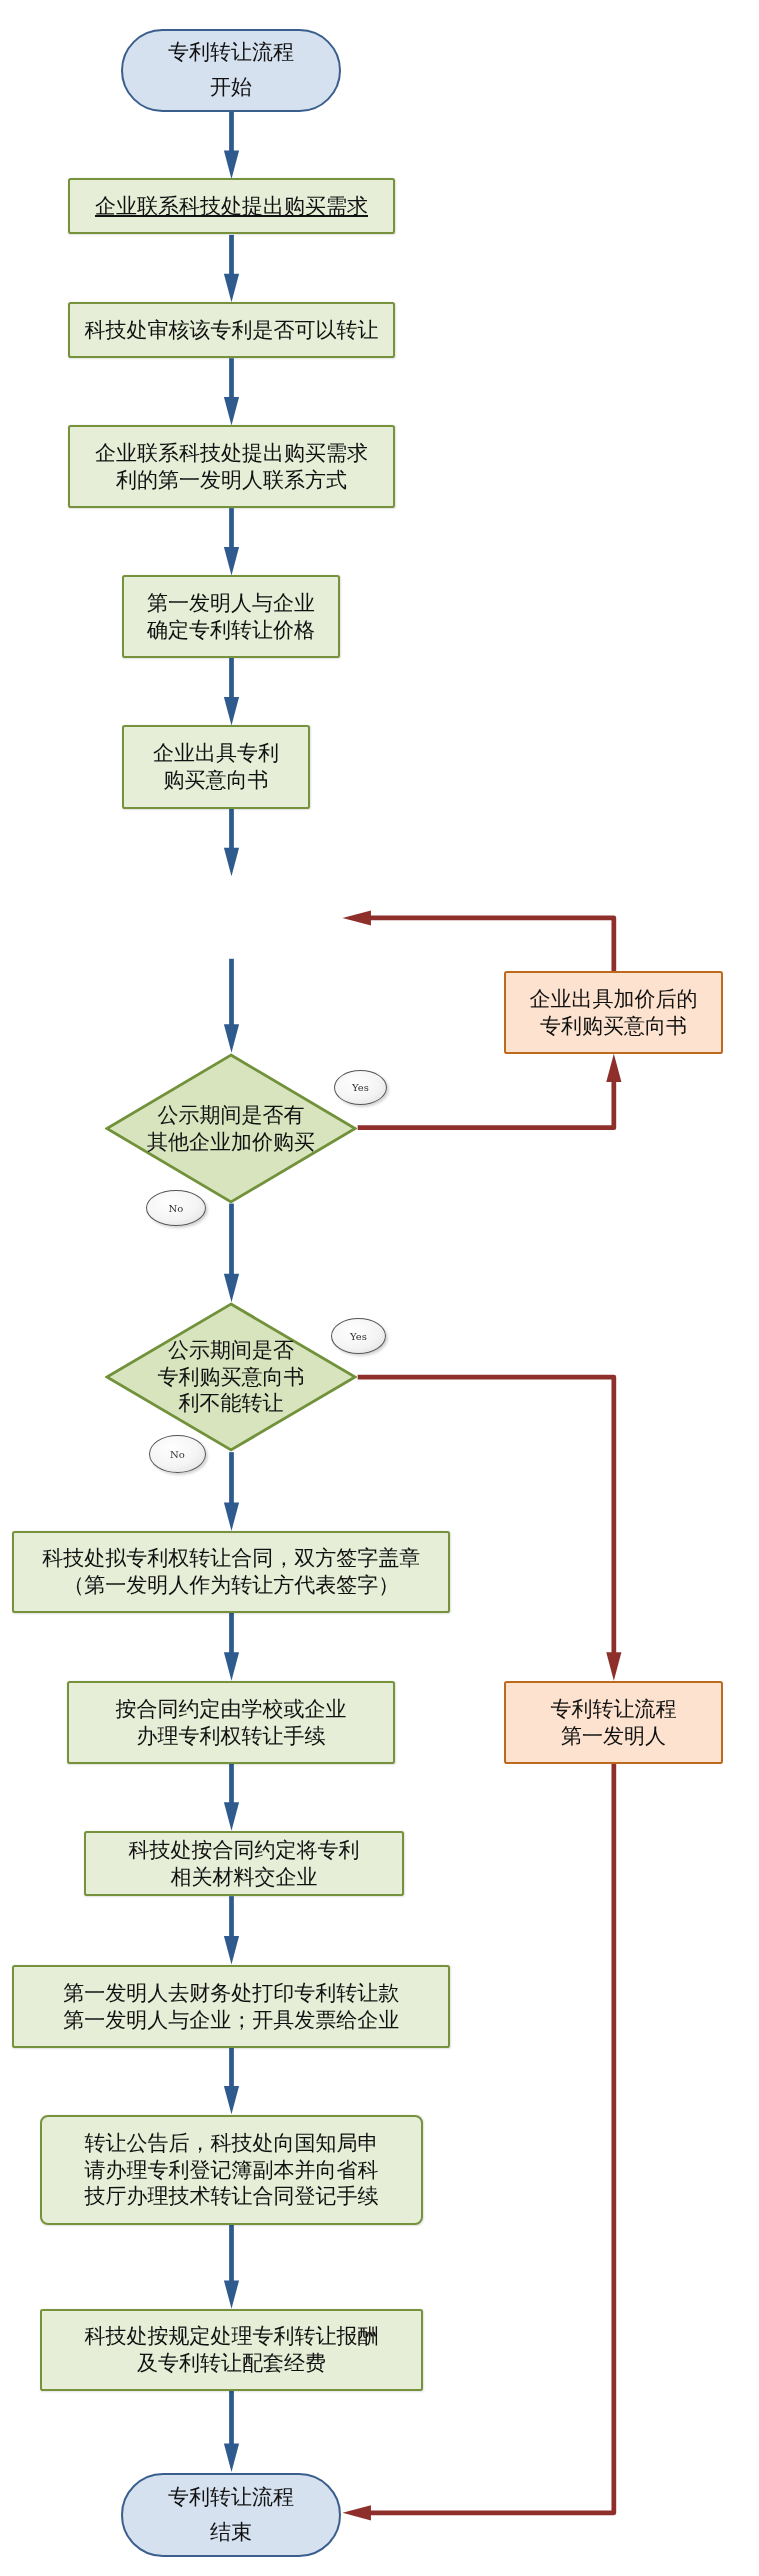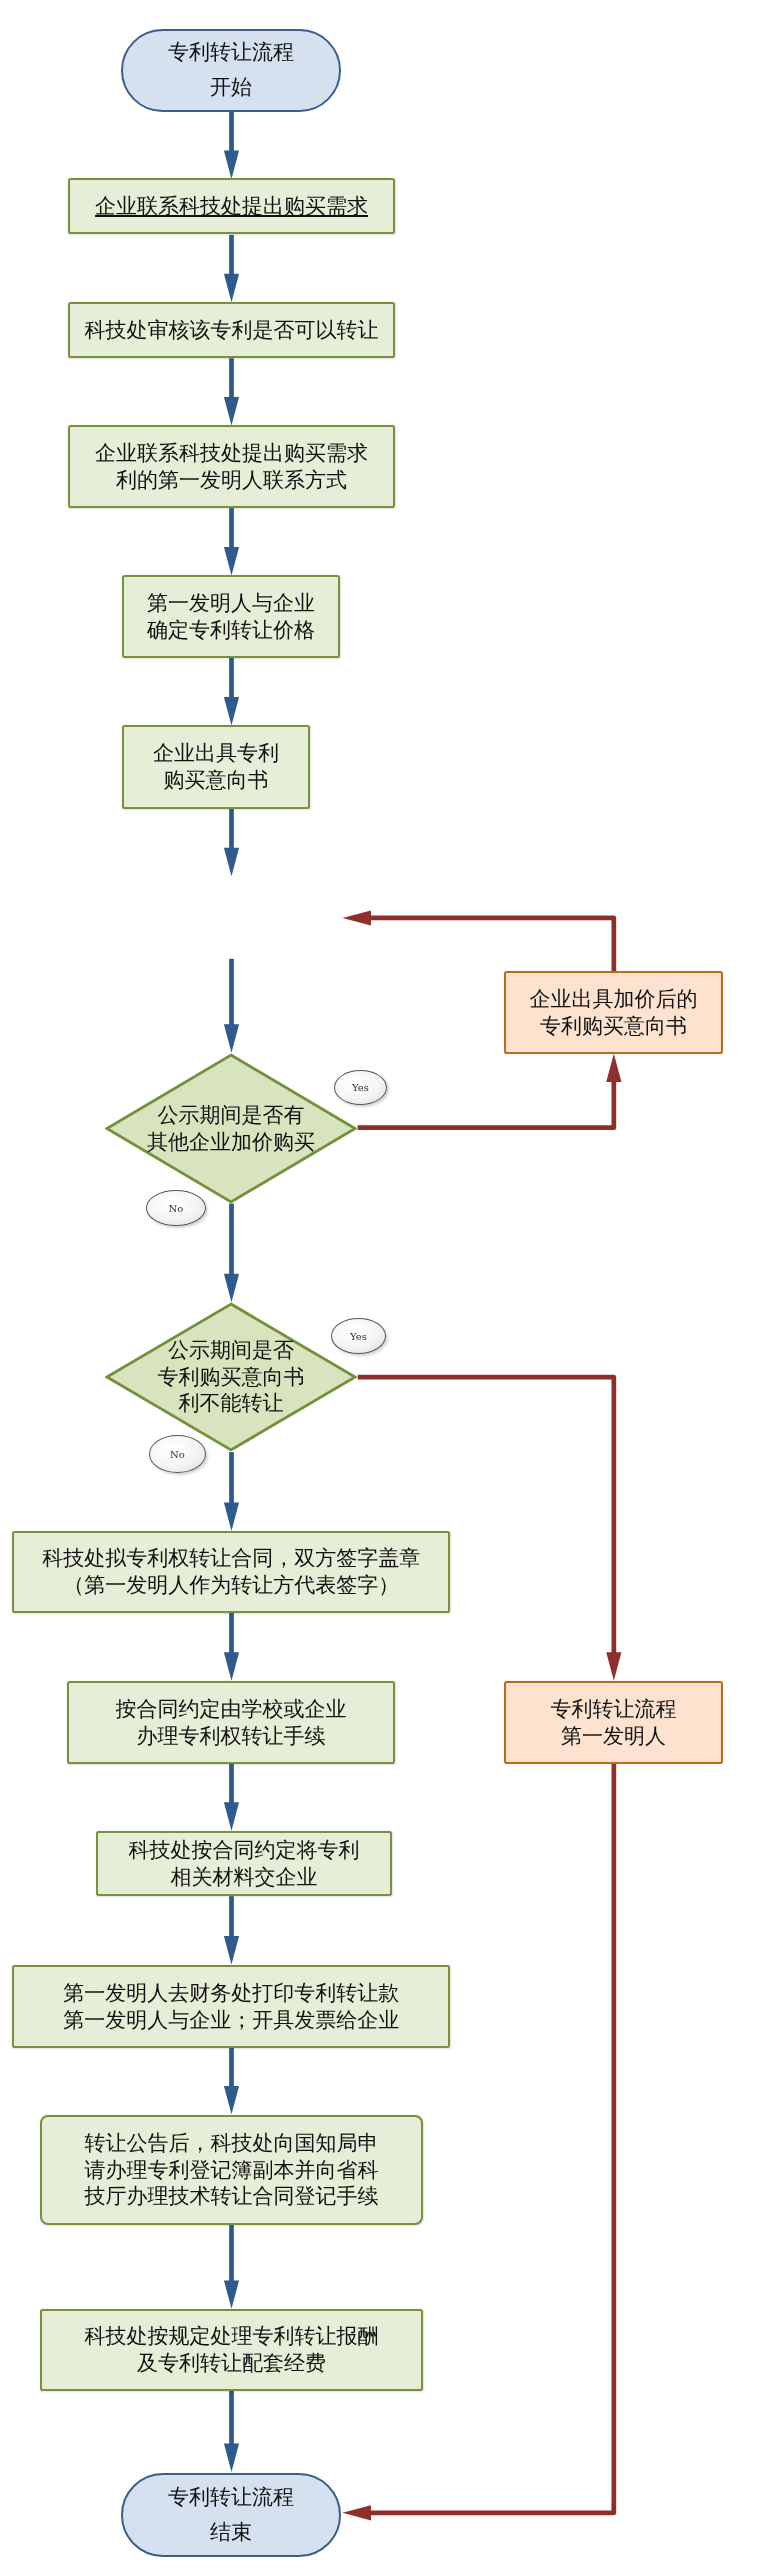--- a/index.html
+++ b/index.html
@@ -191,21 +191,21 @@
   <div class="node process" style="left:67px;top:1681px;width:328px;height:83px;">
     <span>按合同约定由学校或企业</span>
     <span>办理专利权转让手续</span>
   </div>
 
   <div class="node alt" style="left:504px;top:1681px;width:219px;height:83px;">
     <span>专利转让流程</span>
     <span>第一发明人</span>
   </div>
 
-  <div class="node process" style="left:84px;top:1831px;width:296px;height:65px;margin-left:12px;">
+  <div class="node process" style="left:84px;top:1831px;width:320px;height:65px;">
     <span>科技处按合同约定将专利</span>
     <span>相关材料交企业</span>
   </div>
 
   <div class="node process" style="left:12.3px;top:1965px;width:438px;height:83px;">
     <span>第一发明人去财务处打印专利转让款</span>
     <span>第一发明人与企业；开具发票给企业</span>
   </div>
 
   <div class="node process" style="left:40px;top:2115px;width:383px;height:110px;border-radius:8px;">

